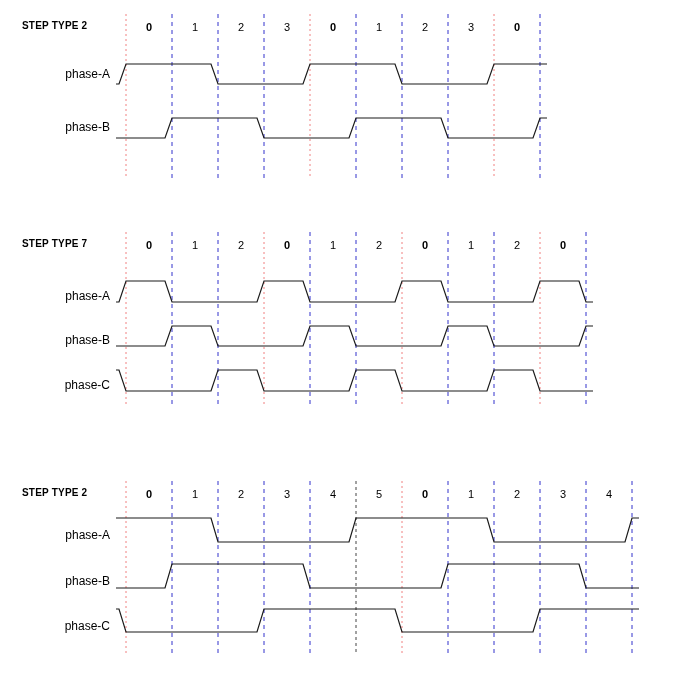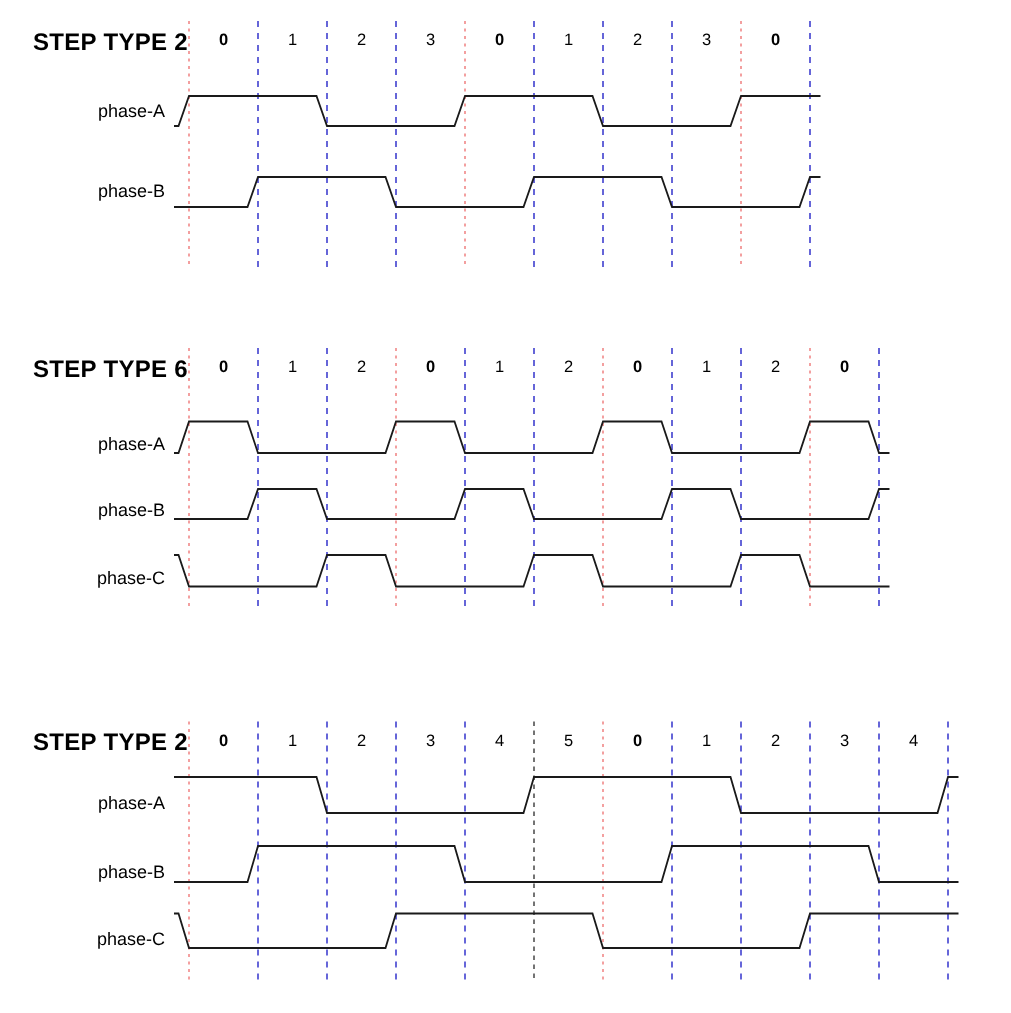--- a/index.html
+++ b/index.html
@@ -1,19 +1,19 @@
 <!DOCTYPE html>
 <html><head>
 <meta charset="utf-8">
 <style>
   html,body{margin:0;padding:0;background:#ffffff;}
   body{width:674px;height:675px;position:relative;overflow:hidden;
        font-family:"Liberation Sans", sans-serif;color:#000;}
   .diagram{position:absolute;left:0;width:674px;}
-  .title{position:absolute;font-weight:bold;font-size:16px;letter-spacing:0.2px;color:#000;}
+  .title{position:absolute;font-weight:bold;font-size:10px;letter-spacing:0.2px;color:#000;}
   .phase-label{position:absolute;font-size:12px;color:#000;text-align:right;width:110px;}
   svg{position:absolute;left:0;top:0;overflow:visible;}
   .colnum{position:absolute;font-size:11px;font-weight:bold;text-align:center;width:46px;color:#000;}
   .colnum.plain{font-weight:normal;}
 </style>
 </head>
 <body>
 
 <div id="root">
     <div class="diagram" style="top: 0px; height: 675px; pointer-events: none;">
@@ -38,21 +38,21 @@
         <line x1="356" x2="356" y1="14" y2="178" stroke="#3333cc" stroke-width="1" stroke-dasharray="4,4"></line>
         <line x1="402" x2="402" y1="14" y2="178" stroke="#3333cc" stroke-width="1" stroke-dasharray="4,4"></line>
         <line x1="448" x2="448" y1="14" y2="178" stroke="#3333cc" stroke-width="1" stroke-dasharray="4,4"></line>
         <line x1="494" x2="494" y1="14" y2="178" stroke="#f08080" stroke-width="1" stroke-dasharray="2,3"></line>
         <line x1="540" x2="540" y1="14" y2="178" stroke="#3333cc" stroke-width="1" stroke-dasharray="4,4"></line>
         <polyline points="116,84 119,84 126,64 211,64 218,84 303,84 310,64 395,64 402,84 487,84 494,64 547,64" fill="none" stroke="#1a1a1a" stroke-width="1.2" stroke-linejoin="miter"></polyline>
         <polyline points="116,138 165,138 172,118 257,118 264,138 349,138 356,118 441,118 448,138 533,138 540,118 547,118" fill="none" stroke="#1a1a1a" stroke-width="1.2" stroke-linejoin="miter"></polyline>
       </svg>
     </div>
     <div class="diagram" style="top: 0px; height: 675px; pointer-events: none;">
-      <div class="title" style="left: 22px; top: 238px;">STEP TYPE 6</div>
+      <div class="title" style="left: 22px; top: 238px;">STEP TYPE 7</div>
       <div class="colnum" style="left: 126px; top: 239px;">0</div>
       <div class="colnum plain" style="left: 172px; top: 239px;">1</div>
       <div class="colnum plain" style="left: 218px; top: 239px;">2</div>
       <div class="colnum" style="left: 264px; top: 239px;">0</div>
       <div class="colnum plain" style="left: 310px; top: 239px;">1</div>
       <div class="colnum plain" style="left: 356px; top: 239px;">2</div>
       <div class="colnum" style="left: 402px; top: 239px;">0</div>
       <div class="colnum plain" style="left: 448px; top: 239px;">1</div>
       <div class="colnum plain" style="left: 494px; top: 239px;">2</div>
       <div class="colnum" style="left: 540px; top: 239px;">0</div>

